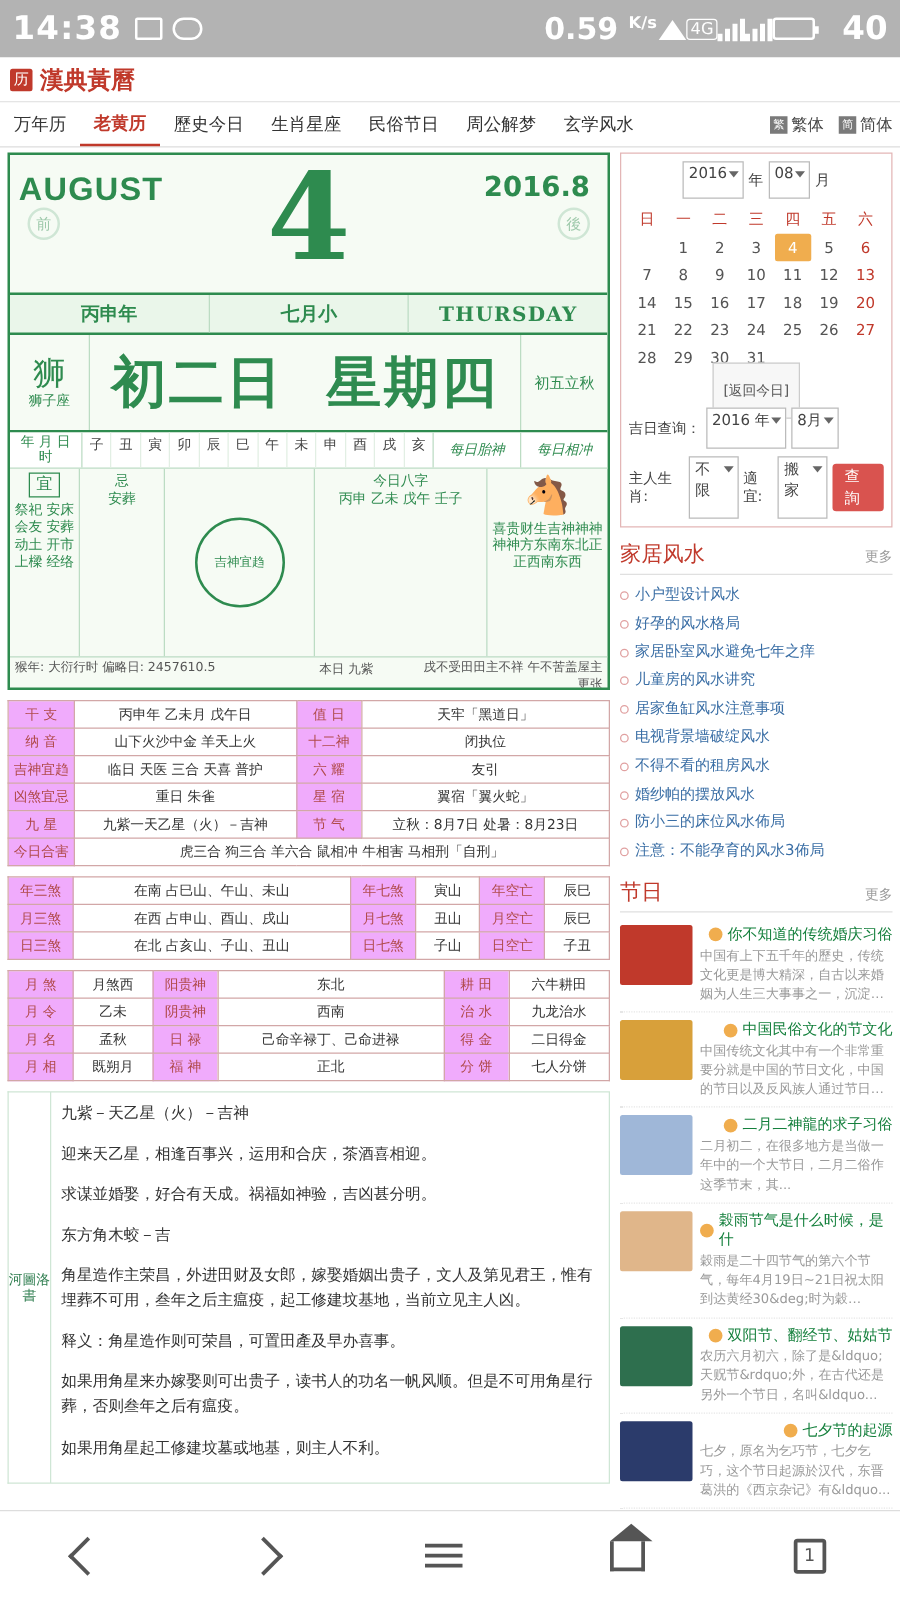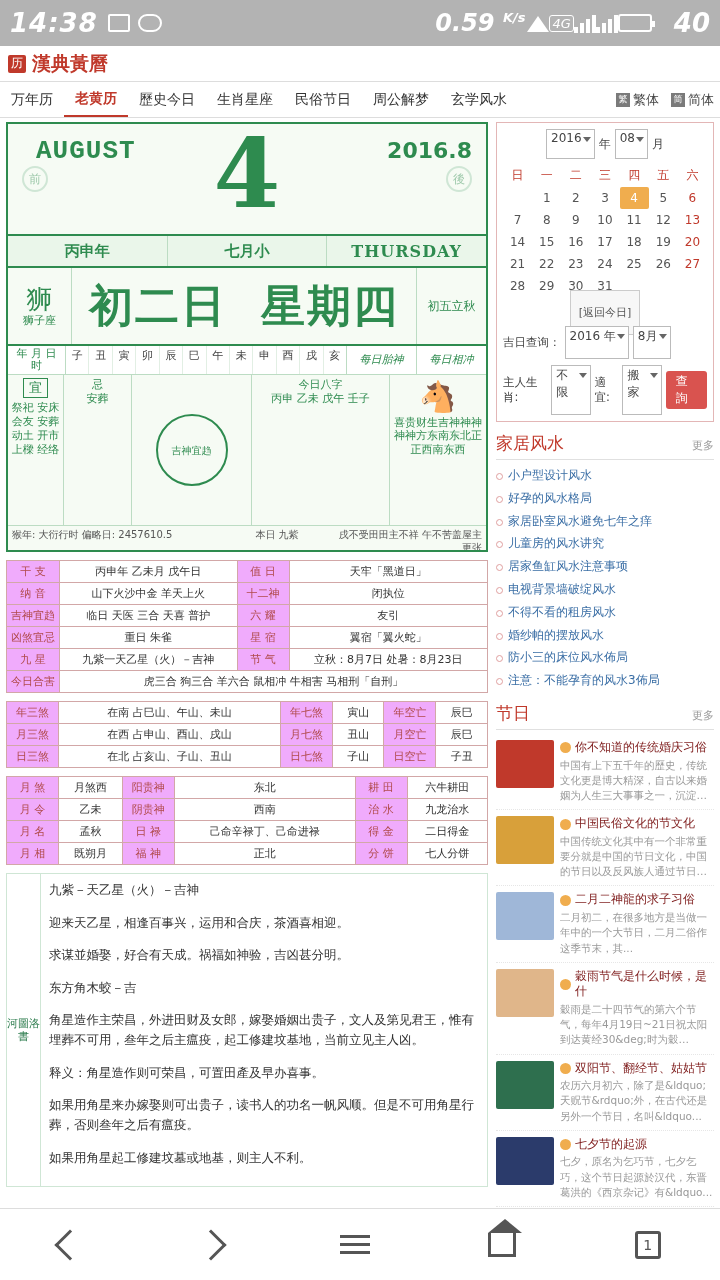--- a/index.html
+++ b/index.html
@@ -5,21 +5,21 @@
   * { box-sizing: border-box; }
   html, body { margin:0; padding:0; }
   body {
     width:720px; height:1280px;
     font-family:"DejaVu Sans","Liberation Sans",sans-serif;
     background:#ffffff; overflow:hidden; position:relative;
   }
   
   #statusbar {
     height:46px; background:#b3b3b3; color:#fff;
-    display:flex; align-items:center; padding:0 10px; font-size:21px;font-style:italic;
+    display:flex; align-items:center; padding:0 10px; font-size:21px;
   }
   #statusbar .clock { font-size:26px; font-weight:bold; letter-spacing:1px; }
   #statusbar .sicons { display:flex; align-items:center; gap:8px; margin-left:10px; }
   #statusbar .spacer { flex:1; }
   #statusbar .speed { font-size:24px; font-weight:bold;margin-left:11px; }
   #statusbar .speed sup { font-size:13px; }
   #statusbar .batt-num { font-size:26px; font-weight:bold; margin-left:22px; }
   .glyph-box { width:22px; height:18px; border:2px solid #fff; border-radius:2px; display:inline-block;}
   .sms-box { width:24px;height:18px;border:2px solid #fff;border-radius:9px;display:inline-block;}
   .wifi { width:24px;height:18px; position:relative; display:inline-block;}
@@ -58,21 +58,21 @@
   #content { display:flex; width:720px; }
   #leftcol { width:492px; padding:4px 4px 0 6px; }
   #rightcol { width:228px; padding:4px 6px 0 4px; }
 
   
   .poster {
     border:2px solid #2e8b4f; background:#f6fbf4; position:relative;
     height:430px; overflow:hidden;
   }
   .poster .ptop { height:110px; position:relative; border-bottom:0; }
-  .poster .august { position:absolute; left:28px; top:12px; font-family:Liberation Mono, monospace;
+  .poster .august { position:absolute; left:7px; top:12px; font-family:Liberation Sans, sans-serif;
      font-size:26px; color:#2e8b4f; font-weight:bold; letter-spacing:1px; }
   .poster .year { position:absolute; right:14px; top:14px; font-size:22px; color:#2e8b4f; font-weight:bold;}
   .poster .bigday { position:absolute; left:0; right:0; top:2px; text-align:center;
      font-size:96px; line-height:96px; color:#2e8b4f; font-weight:bold; font-family:"DejaVu Serif","Liberation Serif",serif;}
   .poster .corner { position:absolute; top:42px; width:26px;height:26px;border:2px solid #cfe6d5;border-radius:50%;
      color:#9ec9ab;font-size:12px;display:flex;align-items:center;justify-content:center;}
   .poster .corner.l{left:14px;} .poster .corner.r{right:14px;}
 
   .bandrow{ display:flex; align-items:stretch; border-top:2px solid #2e8b4f;border-bottom:2px solid #2e8b4f;
      background:#eaf6ea; height:34px; }
@@ -148,21 +148,21 @@
   .secthead{display:flex;align-items:baseline;border-bottom:1px solid #e0e0e0;margin:10px 0 4px;padding-bottom:4px;}
   .secthead .h{font-size:17px;color:#c0392b;flex:1;}
   .secthead .more{font-size:11px;color:#999;}
   ul.links{list-style:none;margin:0;padding:0;}
   ul.links li{font-size:12px;color:#3a6ea5;padding:3px 0 3px 12px;position:relative;line-height:1.4;}
   ul.links li::before{content:"";position:absolute;left:0;top:9px;width:5px;height:5px;border:1px solid #e0a0a0;border-radius:50%;}
 
   .newsitem{display:flex;gap:6px;padding:6px 0;border-bottom:1px dotted #e6e6e6;}
   .newsthumb{width:58px;height:48px;border-radius:2px;flex:none;}
   .newsbody{flex:1;min-width:0;}
-  .newstitle{font-size:12px;color:#7f1d1d;display:flex;align-items:center;gap:4px;line-height:1.3;}
+  .newstitle{font-size:12px;color:#15803d;display:flex;align-items:center;gap:4px;line-height:1.3;justify-content:flex-end;}
   .newstitle .dot{width:11px;height:11px;border-radius:50%;background:#f0ad4e;flex:none;}
   .newsdesc{font-size:10.5px;color:#999;line-height:1.45;margin-top:2px;
      display:-webkit-box;-webkit-line-clamp:3;-webkit-box-orient:vertical;overflow:hidden;}
 
   
   #bottombar{position:absolute;left:0;bottom:0;width:720px;height:72px;background:#fff;border-top:1px solid #ddd;
      display:flex;align-items:center;justify-content:space-around;}
   #bottombar .bi{color:#555;}
   .chev{width:22px;height:22px;border-left:3px solid #555;border-bottom:3px solid #555;}
   .chev.l{transform:rotate(45deg);}

